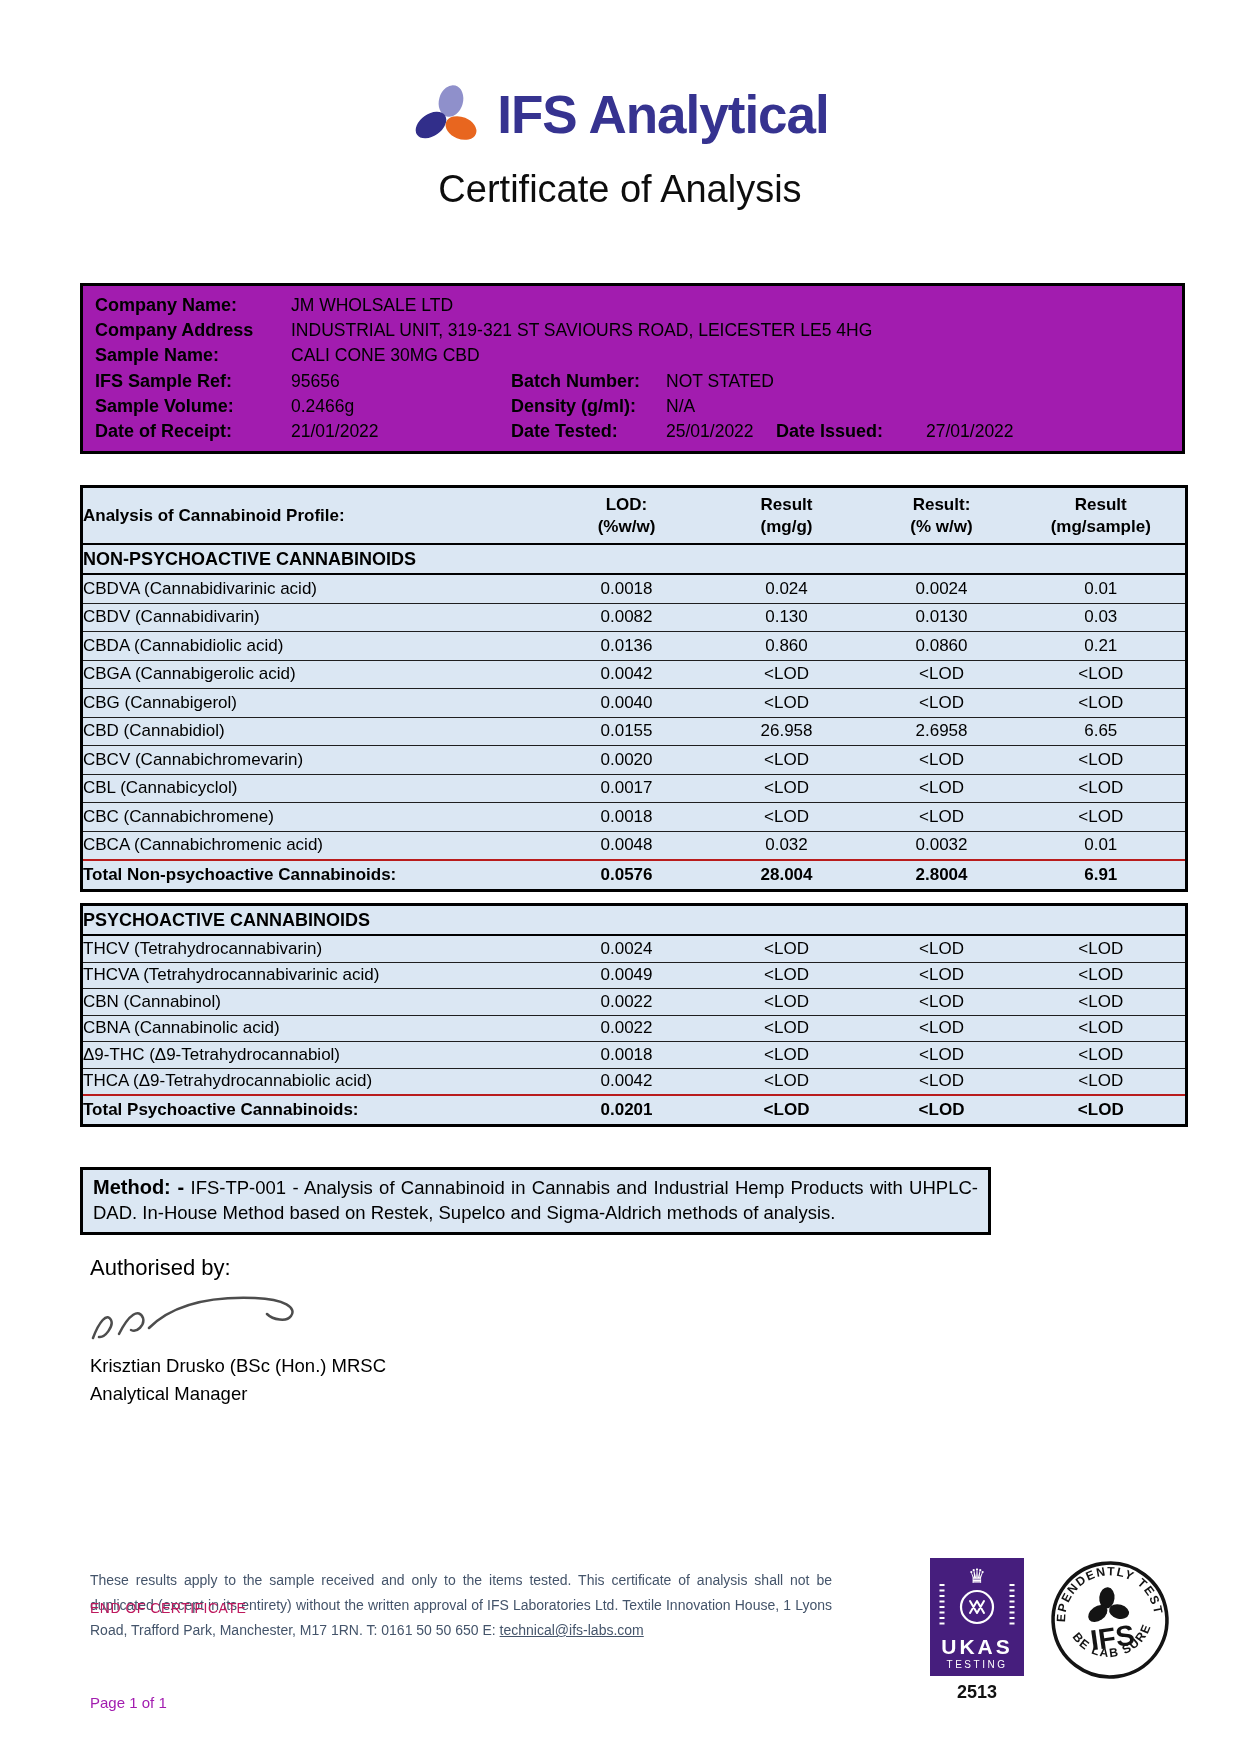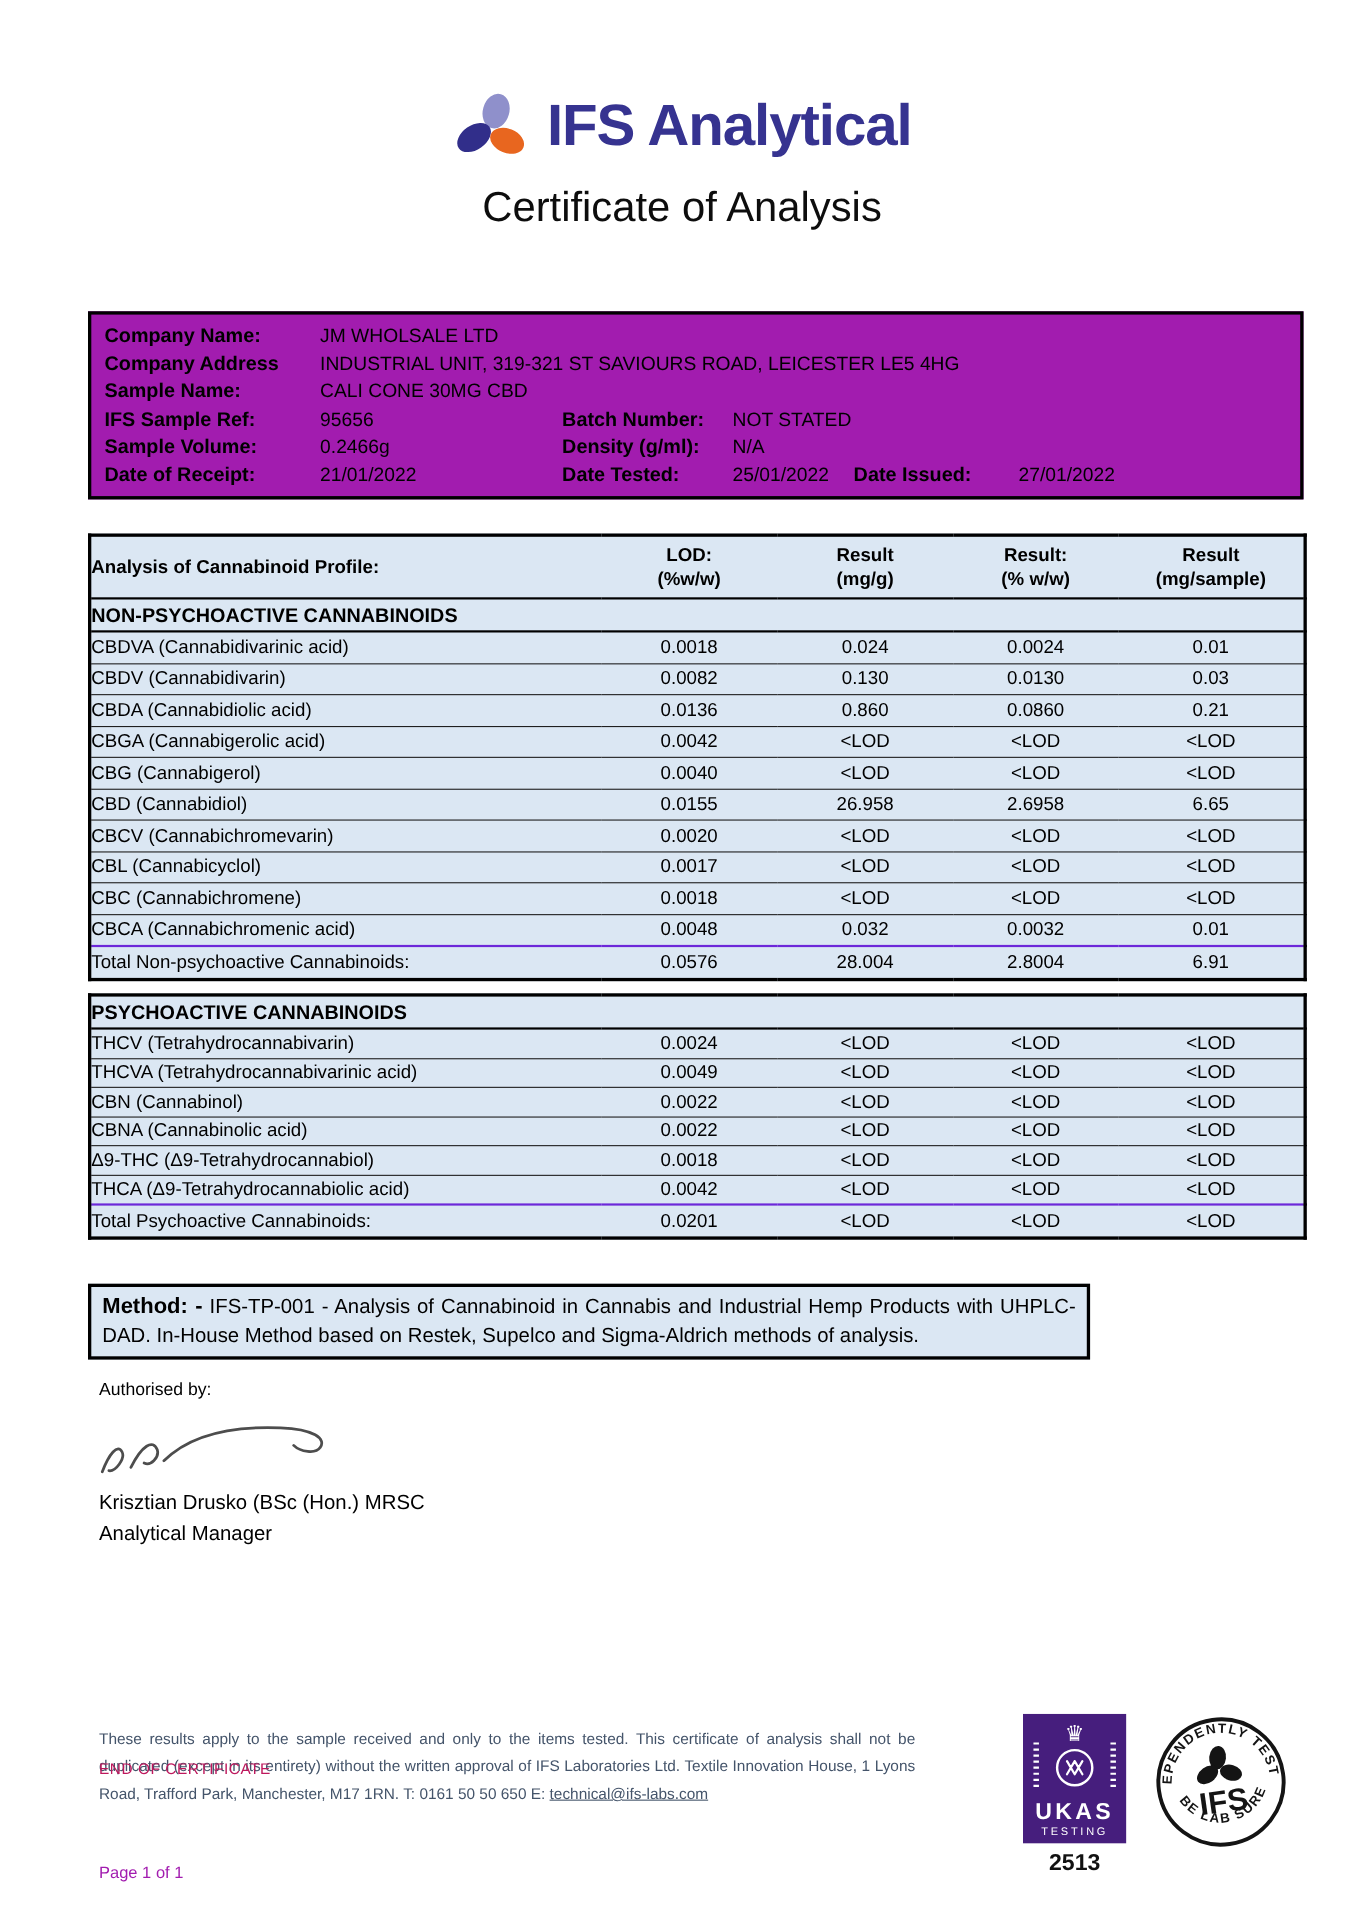--- a/index.html
+++ b/index.html
@@ -29,43 +29,43 @@
   table.cannab td{padding:0;vertical-align:middle;font-size:17px;}
   td.name{padding-left:10px;text-align:left;}
   td.num{text-align:center;}
   tr.head-row td{border-bottom:2px solid #000;height:55px;}
   td.tbl-title{font-size:21px;font-weight:bold;padding-left:10px;}
   .colhead{font-weight:bold;font-size:18px;text-align:center;line-height:22px;}
   tr.section-row td{border-bottom:2px solid #000;height:28px;font-weight:bold;font-size:18px;}
   tr.data-row td{border-bottom:1px solid #1f1f1f;height:27.5px;}
   .t2 tr.data-row td{height:25.5px;}
   tbody.no-line tr.data-row:last-child td{border-bottom:none;}
-  tr.total-row td{border-top:2px solid #6d28d9;height:28px;font-weight:normal;}
+  tr.total-row td{border-top:2px solid #b91c1c;height:28px;font-weight:bold;}
 
   
   .method-box{position:absolute;left:80px;top:1167px;width:911px;box-sizing:border-box;
               background:#dbe7f3;border:3px solid #000;padding:5px 10px 7px 10px;
               font-size:18.5px;line-height:25px;text-align:justify;}
   .method-label{font-weight:bold;font-size:20px;}
 
   
-  .authorised{position:absolute;left:90px;top:1255px;font-size:16px;}
+  .authorised{position:absolute;left:90px;top:1255px;font-size:22px;}
   .signature{position:absolute;left:85px;top:1288px;}
   .sig-name{position:absolute;left:90px;top:1352px;font-size:18.5px;line-height:28px;}
 
   
   .disclaimer{position:absolute;left:90px;top:1568px;width:742px;font-size:14px;
               line-height:25px;color:#44546a;text-align:justify;}
   .disclaimer a{color:#44546a;text-decoration:underline;}
   .end-cert{position:absolute;left:90px;top:1600px;width:742px;text-align:left;
             font-size:14px;color:#be185d;letter-spacing:.5px;}
   .page-num{position:absolute;left:90px;top:1694px;font-size:15px;color:#a21caf;}
   .ukas{position:absolute;left:930px;top:1558px;}
   .ukas-number{position:absolute;left:930px;top:1682px;width:94px;text-align:center;
-               font-size:21px;font-weight:bold;color:#111;}
+               font-size:18px;font-weight:bold;color:#111;}
   .stamp{position:absolute;left:1048px;top:1558px;}
 </style>
 </head>
 <body>
 
 <div class="page">
 
   <div class="brand-row">
     <svg width="72" height="64" viewBox="0 0 72 64">
       <ellipse cx="40" cy="19" rx="12" ry="16" fill="#8f90cb" transform="rotate(16 40 19)"></ellipse>

